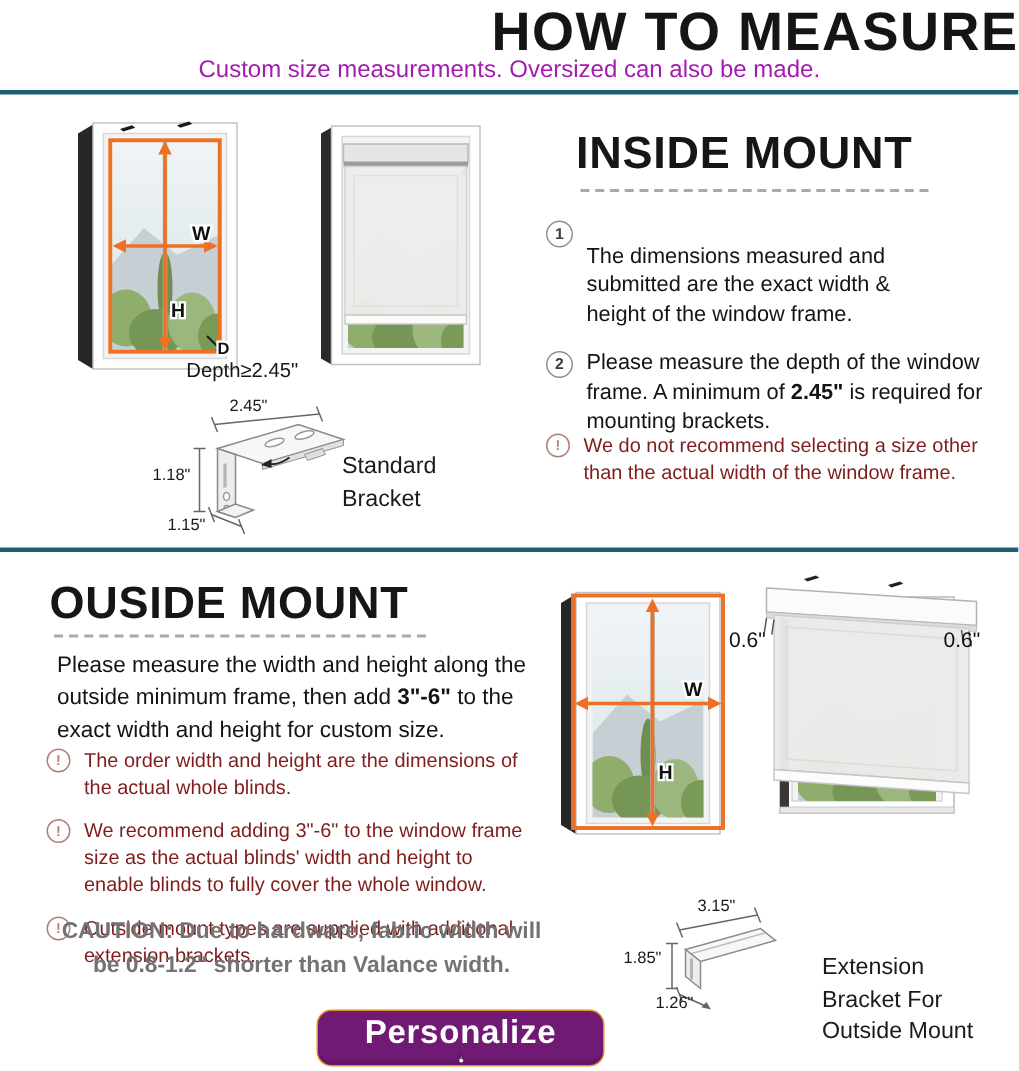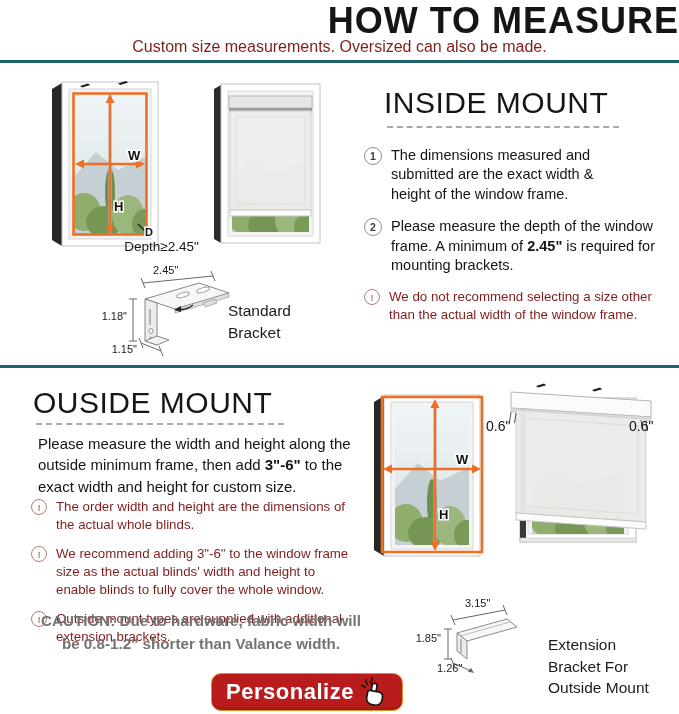--- a/index.html
+++ b/index.html
@@ -1,45 +1,45 @@
 <!DOCTYPE html>
 <html><head>
 <meta charset="utf-8">
 <style>
   html,body{margin:0;padding:0;background:#ffffff;}
   body{width:679px;height:714px;position:relative;overflow:hidden;
        font-family:"Liberation Sans",sans-serif;color:#1c1c1c;}
   .abs{position:absolute;}
   .title{top:0px;left:0;width:679px;text-align:right;font-size:36px;font-weight:700;
          letter-spacing:1px;color:#151515;}
-  .subtitle{top:38px;left:0;width:679px;text-align:center;font-size:16px;color:#7f1d1d;}
+  .subtitle{top:38px;left:0;width:679px;text-align:center;font-size:16px;color:#a21caf;}
   .divider{left:0;width:679px;height:3px;background:#1F6170;}
   .d1{top:60px;} .d2{top:365px;}
-  h2.sec{margin:0;font-size:30px;font-weight:400;letter-spacing:.5px;color:#161616;}
+  h2.sec{margin:0;font-size:30px;font-weight:700;letter-spacing:.5px;color:#161616;}
   .dash{border-top:2px dashed #a9a9a9;height:0;}
   .step{display:flex;gap:9px;align-items:flex-start;margin-bottom:13px;}
   .numcircle{flex:none;width:16px;height:16px;border:1.5px solid #8f8f8f;border-radius:50%;
              color:#3d3d3d;font-size:10.5px;font-weight:600;display:flex;align-items:center;
              justify-content:center;margin-top:1px;}
   .step-text{font-size:14.5px;line-height:1.34;color:#141414;}
-  .w240{width:240px;} .w300{width:298px;}
+  .w240{width:240px;margin-top:16px;} .w300{width:298px;}
   .note{display:flex;gap:9px;align-items:flex-start;margin-bottom:12px;}
   .noteicon{flex:none;width:14px;height:14px;border:1.4px solid #B08078;border-radius:50%;
             color:#B08078;font-size:9.5px;font-weight:700;display:flex;align-items:center;
             justify-content:center;margin-top:1px;}
   .note-text{font-size:13.3px;line-height:1.33;color:#7f1d1d;}
   .caution{font-size:15.2px;font-weight:700;line-height:1.5;color:#737373;text-align:center;}
   .dimlabel{font-size:13.5px;font-weight:500;color:#161616;}
   .bracket-label{font-size:15.5px;font-weight:500;line-height:1.4;color:#1b1b1b;}
   .overhang{font-size:14px;color:#111;}
-  .personalize{left:211px;top:673px;width:192px;height:38px;background:#b91c1c;
+  .personalize{left:211px;top:673px;width:192px;height:38px;background:#701a75;
                border:1px solid #DE8F25;border-radius:10px;box-shadow:inset 0 -3px 0 rgba(0,0,0,.10);
                display:flex;align-items:center;justify-content:center;gap:2px;cursor:pointer;
                color:#ffffff;font-size:22px;font-weight:700;letter-spacing:.5px;
-               font-family:"Liberation Sans",sans-serif;}
+               font-family:"Liberation Sans",sans-serif;flex-direction:column;}
   svg text{font-family:"Liberation Sans",sans-serif;}
 </style>
 </head>
 <body>
 
 <div>
 
   <div class="abs title">HOW TO MEASURE</div>
   <div class="abs subtitle">Custom size measurements. Oversized can also be made.</div>
   <div class="abs divider d1"></div>

